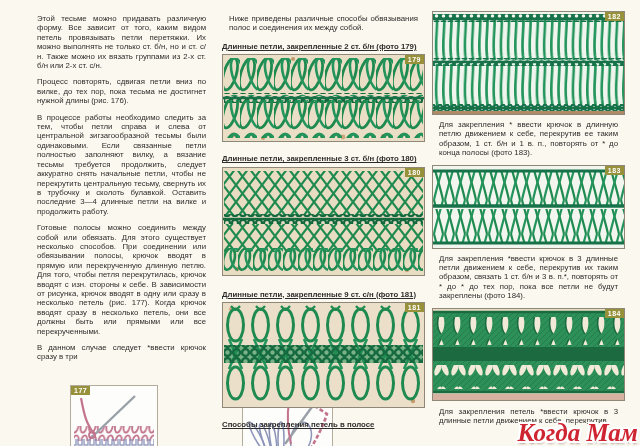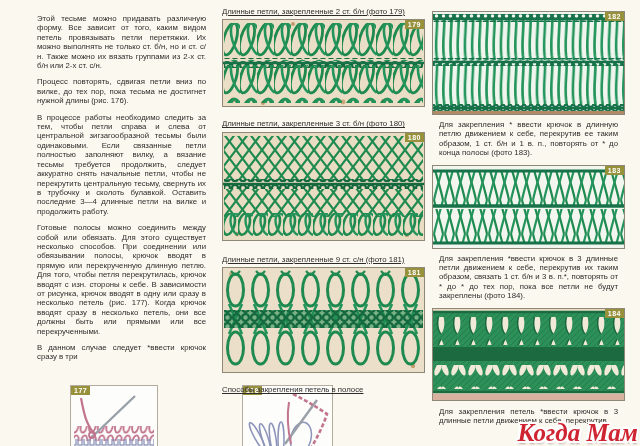--- a/index.html
+++ b/index.html
@@ -8,21 +8,21 @@
     background:#fbf8f0;
     font-family:"Liberation Sans","DejaVu Sans",sans-serif;
     color:#2e2c2a;
   }
   .col{position:absolute;top:7px;}
   .col-left{left:30px;width:183px;}
   .col-mid{left:222px;width:203px;}
   .col-right{left:432px;width:193px;}
   p{margin:7px;font-size:7.8px;line-height:9.4px;text-align:justify;}
   .heading{
-    font-size:7.8px;line-height:9.4px;font-weight:400;
+    font-size:7.8px;line-height:9.4px;font-weight:700;
     text-decoration:underline;margin:0;
   }
   .photo{position:relative;border:1px solid #8f8878;background:#eadfc6;margin:0;}
   .photo svg{display:block;width:100%;height:100%;}
   .badge{
     position:absolute;top:0;background:#98913b;color:#fff;
     font-size:7px;font-weight:700;line-height:9px;padding:0 3px;letter-spacing:.5px;
   }
   .badge-right{right:0;}
   .badge-left{left:0;}
@@ -95,20 +95,21 @@
         <line x1="42" y1="58" x2="74" y2="14" stroke="#9aa0a8" stroke-width="2.4"></line>
         <path d="M50,8 C62,14 72,20 84,28 C80,40 74,52 68,62" fill="none" stroke="#c2748e" stroke-width="2.6" stroke-dasharray="4 2.2"></path>
         <path d="M46,16 C44,28 44,40 48,58" fill="none" stroke="#c2748e" stroke-width="2"></path>
       </svg>
     </figure>
   </div>
 
 </div>
 
 <div class="col col-mid">
+  <p class="mb9">Ниже приведены различные способы обвязывания полос и соединения их между собой.</p>
 
   <p class="heading mb3">Длинные петли, закрепленные 2 ст. б/н (фото 179)</p>
   <figure class="photo" style="width:201px;height:86px;">
     <span class="badge badge-right">179</span>
     <svg viewBox="0 0 201 86" preserveAspectRatio="none">
       <defs>
         <pattern id="lp179" width="17" height="38" patternUnits="userSpaceOnUse">
           <ellipse cx="7" cy="19" rx="6.3" ry="16.5" fill="none" stroke="#1f8a4f" stroke-width="2.8" transform="rotate(16 7 19)"></ellipse>
           <ellipse cx="15.5" cy="19" rx="6.3" ry="16.5" fill="none" stroke="#23955c" stroke-width="2.6" transform="rotate(-16 15.5 19)"></ellipse>
         </pattern>

